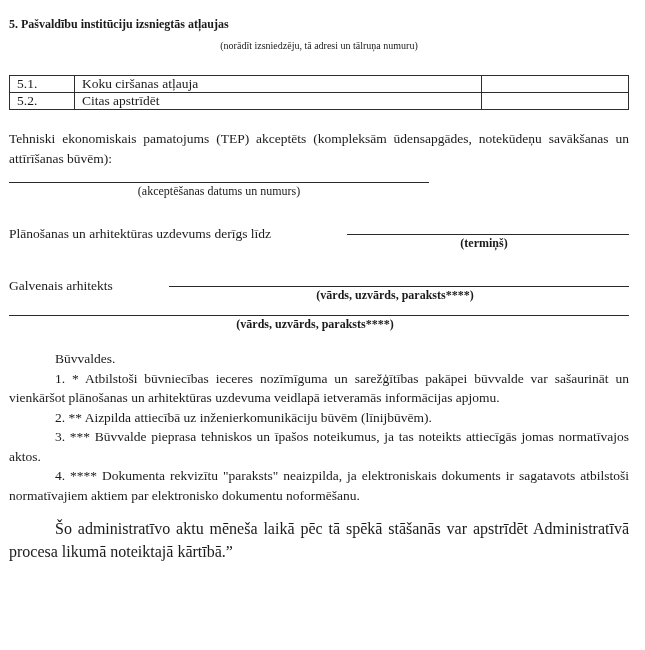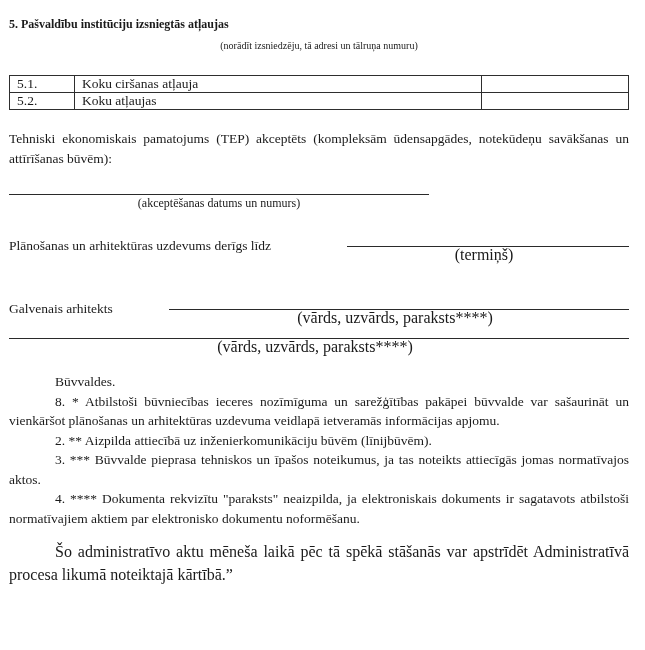--- a/index.html
+++ b/index.html
@@ -22,31 +22,31 @@
   td.col-value { width: 147px; }
 
   .tep-para { margin-top: 19px; font-size: 13.5px; line-height: 20px; text-align: justify; }
   .tep-para .b { font-weight: normal; }
 
   .rule { border-bottom: 1px solid #2a2a2a; position: relative; height: 0; }
   .rule .caption {
     position: absolute; top: 2px; left: 0; right: 0;
     text-align: center; font-size: 12px; line-height: 14px; white-space: nowrap;
   }
-  .rule-tep { width: 420px; margin-top: 25px; }
+  .rule-tep { width: 420px; margin-top: 13px; }
 
   .field-row { display: flex; align-items: center; width: 620px; }
   .field-label { font-size: 13.5px; line-height: 20px; flex: none; }
   .field-fill { flex: 1; border-bottom: 1px solid #2a2a2a; position: relative; height: 0; }
   .field-fill .caption {
     position: absolute; top: 2px; left: 0; right: 8px;
-    text-align: center; font-size: 16px; line-height: 14px; white-space: nowrap;
+    text-align: center; font-size: 12px; line-height: 14px; white-space: nowrap; font-weight: bold;
   }
   .fr-1 { margin-top: 41px; } .fr-1 .field-label { width: 338px; }
-  .fr-2 { margin-top: 43px; } .fr-2 .field-label { width: 160px; }
+  .fr-2 { margin-top: 32px; } .fr-2 .field-label { width: 160px; }
   .fr-3 { margin-top: 33px; } .fr-3 .field-label { width: 178px; padding-right: 20px; }
   .fr-4 { margin-top: 19px; } .fr-4 .field-label { width: 156px; }
 
   .notes { margin-top: 33px; font-size: 13.5px; line-height: 19.5px; }
   .notes p { text-indent: 46px; text-align: justify; margin: 0; }
 
   .closing { margin-top: 13px; font-size: 16px; line-height: 22.5px; text-align: justify; text-indent: 46px; }
 </style>
 </head>
 <body>
@@ -58,21 +58,21 @@
 
   <table class="permits">
     <tbody>
         <tr>
       <td class="col-num">5.1.</td>
       <td class="col-label">Koku ciršanas atļauja</td>
       <td class="col-value"></td>
     </tr>
     <tr>
       <td class="col-num">5.2.</td>
-      <td class="col-label">Koku atļaujas</td>
+      <td class="col-label">Citas apstrīdēt</td>
       <td class="col-value"></td>
     </tr>
   </tbody>
     </table>
 
   <p class="tep-para"><span class="b">Tehniski ekonomiskais pamatojums</span><span> (TEP) akceptēts (kompleksām ūdensapgādes, notekūdeņu savākšanas un attīrīšanas būvēm):</span></p>
 
   <div class="rule rule-tep">
     <div class="caption">(akceptēšanas datums un numurs)</div>
   </div>
@@ -93,21 +93,21 @@
 
 
   <div class="field-row fr-4">
     <div class="field-fill">
       <div class="caption">(vārds, uzvārds, paraksts****)</div>
     </div>
   </div>
 
   <div class="notes">
     <p>Būvvaldes.</p>
-    <p>8. * Atbilstoši būvniecības ieceres nozīmīguma un sarežģītības pakāpei būvvalde var sašaurināt un vienkāršot plānošanas un arhitektūras uzdevuma veidlapā ietveramās informācijas apjomu.</p>
+    <p>1. * Atbilstoši būvniecības ieceres nozīmīguma un sarežģītības pakāpei būvvalde var sašaurināt un vienkāršot plānošanas un arhitektūras uzdevuma veidlapā ietveramās informācijas apjomu.</p>
     <p>2. ** Aizpilda attiecībā uz inženierkomunikāciju būvēm (līnijbūvēm).</p>
     <p>3. *** Būvvalde pieprasa tehniskos un īpašos noteikumus, ja tas noteikts attiecīgās jomas normatīvajos aktos.</p>
     <p>4. **** Dokumenta rekvizītu "paraksts" neaizpilda, ja elektroniskais dokuments ir sagatavots atbilstoši normatīvajiem aktiem par elektronisko dokumentu noformēšanu.</p>
   </div>
 
   <p class="closing">Šo administratīvo aktu mēneša laikā pēc tā spēkā stāšanās var apstrīdēt Administratīvā procesa likumā noteiktajā kārtībā.”</p>
 
 </div>
 
 </body></html>

